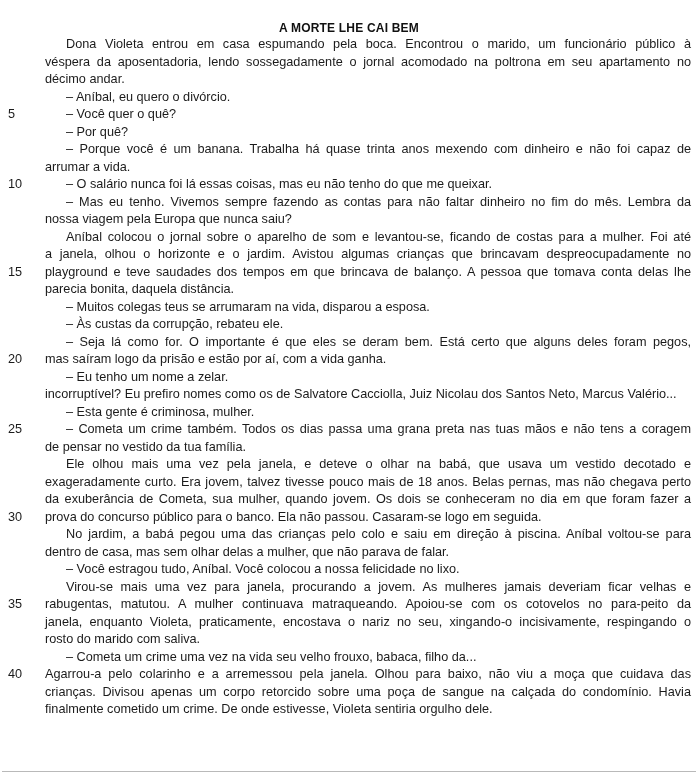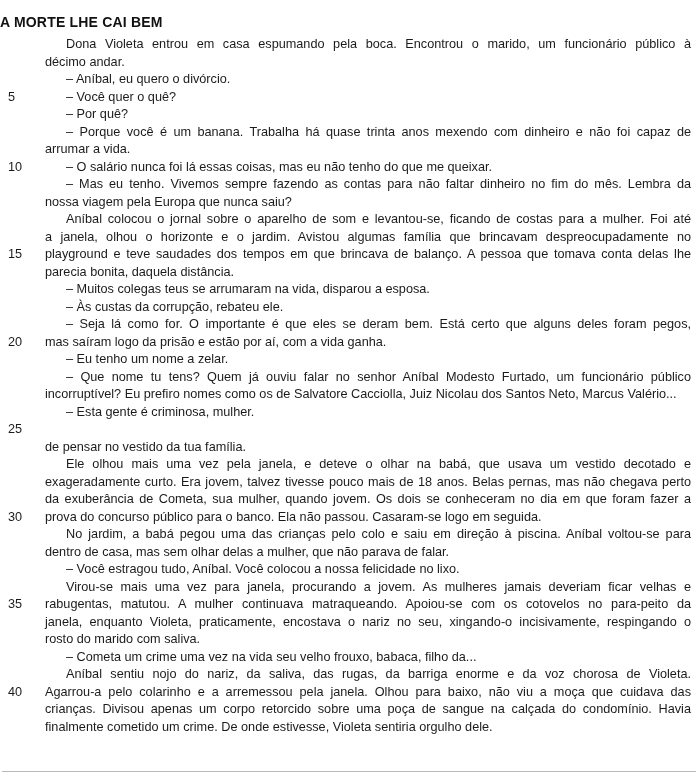--- a/index.html
+++ b/index.html
@@ -11,23 +11,24 @@
     font-family: "Liberation Sans", sans-serif;
     position: relative;
     overflow: hidden;
   }
   .page {
     width: 698px;
     height: 774px;
     position: relative;
   }
   .title {
-    padding-top: 14px;
+    padding-top: 21px;
+    text-align: center;
     font-weight: bold;
-    font-size: 14px;
+    font-size: 12px;
     letter-spacing: 0.2px;
     color: #111;
   }
   .text-body {
     position: absolute;
     top: 36px;
     left: 0;
     width: 698px;
   }
   .row {
@@ -68,20 +69,23 @@
 </head>
 <body>
 
 <div class="page">
   <div class="title">A MORTE LHE CAI BEM</div>
 
   <div class="text-body" id="text-body">
       <div class="row ind j">
         <span class="txt"><span>Dona Violeta entrou em casa espumando pela boca. Encontrou o marido, um funcionário público à</span></span>
       </div>
+      <div class="row j">
+        <span class="txt"><span>véspera da aposentadoria, lendo sossegadamente o jornal acomodado na poltrona em seu apartamento no</span></span>
+      </div>
       <div class="row">
         <span class="txt"><span>décimo andar.</span></span>
       </div>
       <div class="row ind">
         <span class="txt"><span>– Aníbal, eu quero o divórcio.</span></span>
       </div>
       <div class="row ind">
         <span class="num">5</span>
         <span class="txt"><span>– Você quer o quê?</span></span>
       </div>
@@ -101,21 +105,21 @@
       <div class="row ind j">
         <span class="txt"><span>– Mas eu tenho. Vivemos sempre fazendo as contas para não faltar dinheiro no fim do mês. Lembra da</span></span>
       </div>
       <div class="row">
         <span class="txt"><span>nossa viagem pela Europa que nunca saiu?</span></span>
       </div>
       <div class="row ind j">
         <span class="txt"><span>Aníbal colocou o jornal sobre o aparelho de som e levantou-se, ficando de costas para a mulher. Foi até</span></span>
       </div>
       <div class="row j">
-        <span class="txt"><span>a janela, olhou o horizonte e o jardim. Avistou algumas família que brincavam despreocupadamente no</span></span>
+        <span class="txt"><span>a janela, olhou o horizonte e o jardim. Avistou algumas crianças que brincavam despreocupadamente no</span></span>
       </div>
       <div class="row j">
         <span class="num">15</span>
         <span class="txt"><span class="it">playground</span><span> e teve saudades dos tempos em que brincava de balanço. A pessoa que tomava conta delas lhe</span></span>
       </div>
       <div class="row">
         <span class="txt"><span>parecia bonita, daquela distância.</span></span>
       </div>
       <div class="row ind">
         <span class="txt"><span>– Muitos colegas teus se arrumaram na vida, disparou a esposa.</span></span>
@@ -126,31 +130,29 @@
       <div class="row ind j">
         <span class="txt"><span>– Seja lá como for. O importante é que eles se deram bem. Está certo que alguns deles foram pegos,</span></span>
       </div>
       <div class="row">
         <span class="num">20</span>
         <span class="txt"><span>mas saíram logo da prisão e estão por aí, com a vida ganha.</span></span>
       </div>
       <div class="row ind">
         <span class="txt"><span>– Eu tenho um nome a zelar.</span></span>
       </div>
-      <div class="row ind j">
-        <span class="txt"><span>– Que nome tu tens? Quem já ouviu falar no senhor Aníbal Modesto Furtado, um funcionário público</span></span>
-      </div>
       <div class="row">
         <span class="txt"><span>incorruptível? Eu prefiro nomes como os de Salvatore Cacciolla, Juiz Nicolau dos Santos Neto, Marcus Valério...</span></span>
       </div>
       <div class="row ind">
         <span class="txt"><span>– Esta gente é criminosa, mulher.</span></span>
       </div>
       <div class="row ind j">
         <span class="num">25</span>
+        <span class="txt"><span>– Cometa um crime também. Todos os dias passa uma grana preta nas tuas mãos e não tens a coragem</span></span>
       </div>
       <div class="row">
         <span class="txt"><span>de pensar no vestido da tua família.</span></span>
       </div>
       <div class="row ind j">
         <span class="txt"><span>Ele olhou mais uma vez pela janela, e deteve o olhar na babá, que usava um vestido decotado e</span></span>
       </div>
       <div class="row j">
         <span class="txt"><span>exageradamente curto. Era jovem, talvez tivesse pouco mais de 18 anos. Belas pernas, mas não chegava perto</span></span>
       </div>
@@ -179,23 +181,20 @@
       </div>
       <div class="row j">
         <span class="txt"><span>janela, enquanto Violeta, praticamente, encostava o nariz no seu, xingando-o incisivamente, respingando o</span></span>
       </div>
       <div class="row">
         <span class="txt"><span>rosto do marido com saliva.</span></span>
       </div>
       <div class="row ind">
         <span class="txt"><span>– Cometa um crime uma vez na vida seu velho frouxo, babaca, filho da...</span></span>
       </div>
-      <div class="row ind j">
-        <span class="txt"><span>Aníbal sentiu nojo do nariz, da saliva, das rugas, da barriga enorme e da voz chorosa de Violeta.</span></span>
-      </div>
       <div class="row j">
         <span class="num">40</span>
         <span class="txt"><span>Agarrou-a pelo colarinho e a arremessou pela janela. Olhou para baixo, não viu a moça que cuidava das</span></span>
       </div>
       <div class="row j">
         <span class="txt"><span>crianças. Divisou apenas um corpo retorcido sobre uma poça de sangue na calçada do condomínio. Havia</span></span>
       </div>
       <div class="row">
         <span class="txt"><span>finalmente cometido um crime. De onde estivesse, Violeta sentiria orgulho dele.</span></span>
       </div>

